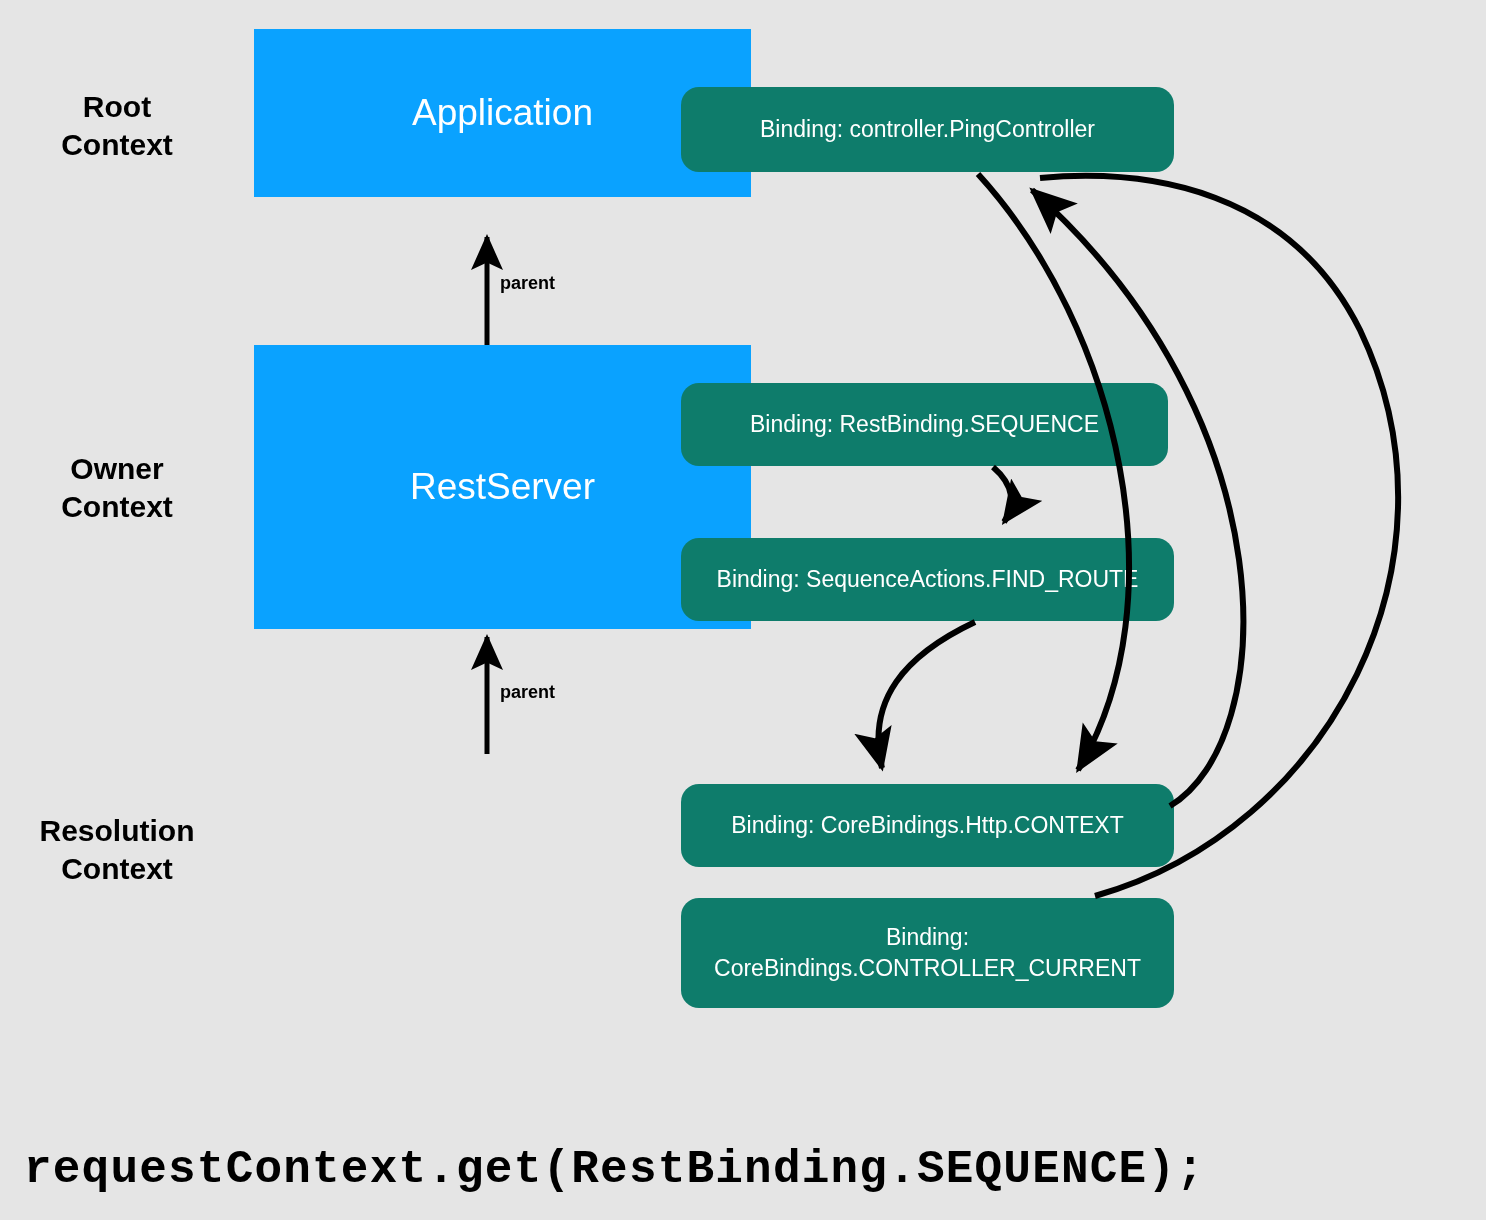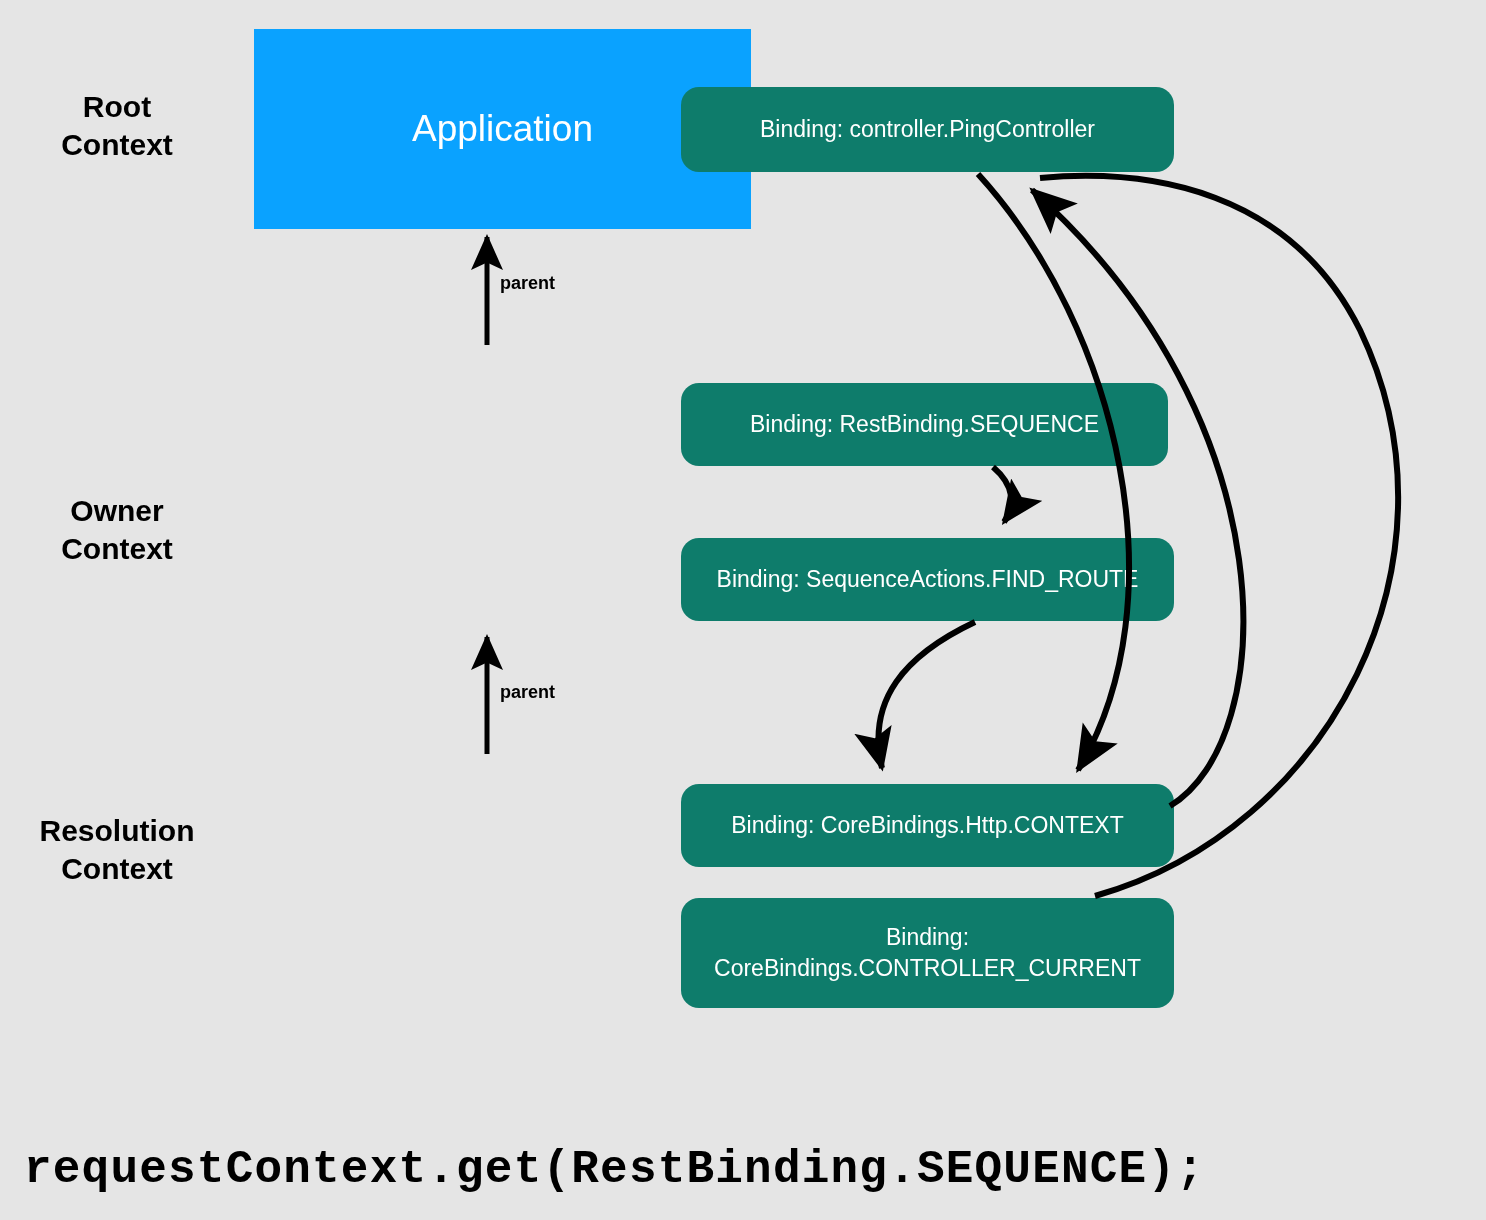--- a/index.html
+++ b/index.html
@@ -89,30 +89,33 @@
   }
 </style>
 </head>
 <body>
 
 <div id="canvas">
 
   <div class="ctx-label" style="left:12px; top:88px; width:210px;">Root
 Context</div>
 
-  <div class="ctx-label" style="left:12px; top:450px; width:210px;margin-top:42px;">Owner
+  <div class="ctx-label" style="left:12px; top:450px; width:210px;">Owner
 Context</div>
 
   <div class="ctx-label" style="left:2px; top:812px; width:230px;">Resolution
 Context</div>
 
-  <div class="ctx-box" style="left:254px; top:29px; width:497px; height:200px;">
+  <div class="ctx-box" style="left:254px; top:29px; width:497px; height:168px;">
     <span class="ctx-box-title">Application</span>
   </div>
 
+  <div class="ctx-box" style="left:254px; top:345px; width:497px; height:284px;">
+    <span class="ctx-box-title">RestServer</span>
+  </div>
 
 
   <div class="binding-pill" style="left:681px; top:87px; width:493px; height:85px;">
     <span class="binding-pill-label">Binding: controller.PingController</span>
   </div>
 
   <div class="binding-pill" style="left:681px; top:383px; width:487px; height:83px;">
     <span class="binding-pill-label">Binding: RestBinding.SEQUENCE</span>
   </div>
 

